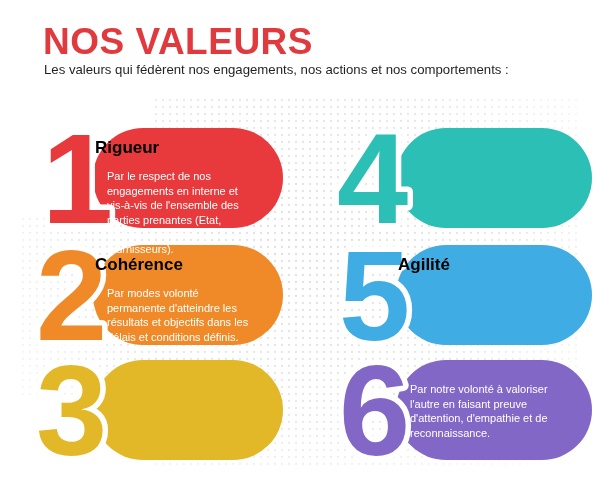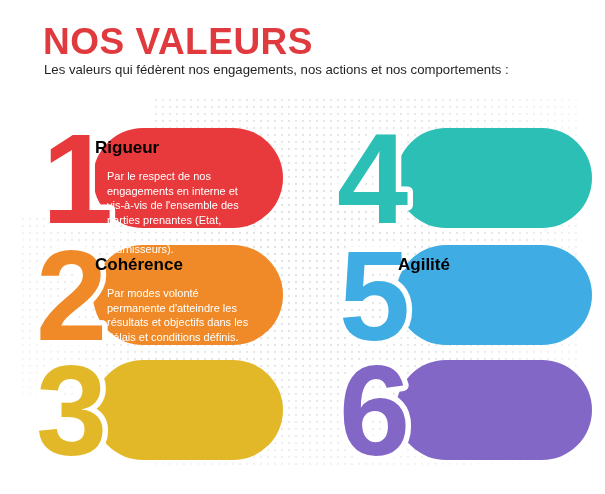--- a/index.html
+++ b/index.html
@@ -231,16 +231,17 @@
   </div>
 
   <div class="card card-right row3 c-purple">
     <div class="pill"></div>
     <div class="numeral">
       <svg viewBox="0 0 108 116" aria-hidden="true">
         <text class="digit-halo" x="-2" y="103">6</text>
       </svg>
     </div>
     <div class="pill-body">
+      <p class="card-desc">Par notre volonté à valoriser l'autre en faisant preuve d'attention, d'empathie et de reconnaissance.</p>
     </div>
   </div>
 
 </div>
 
 </body></html>

